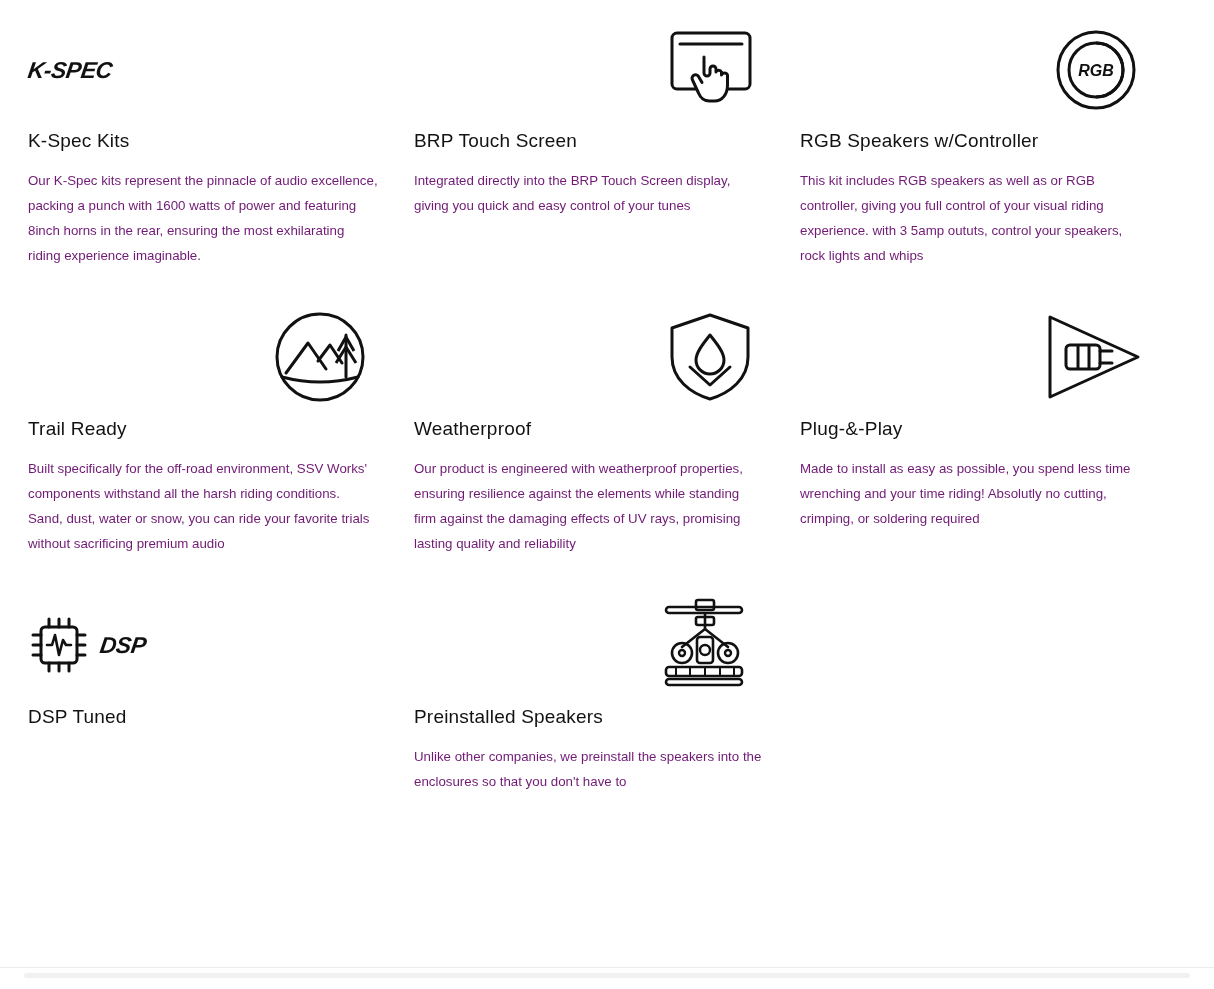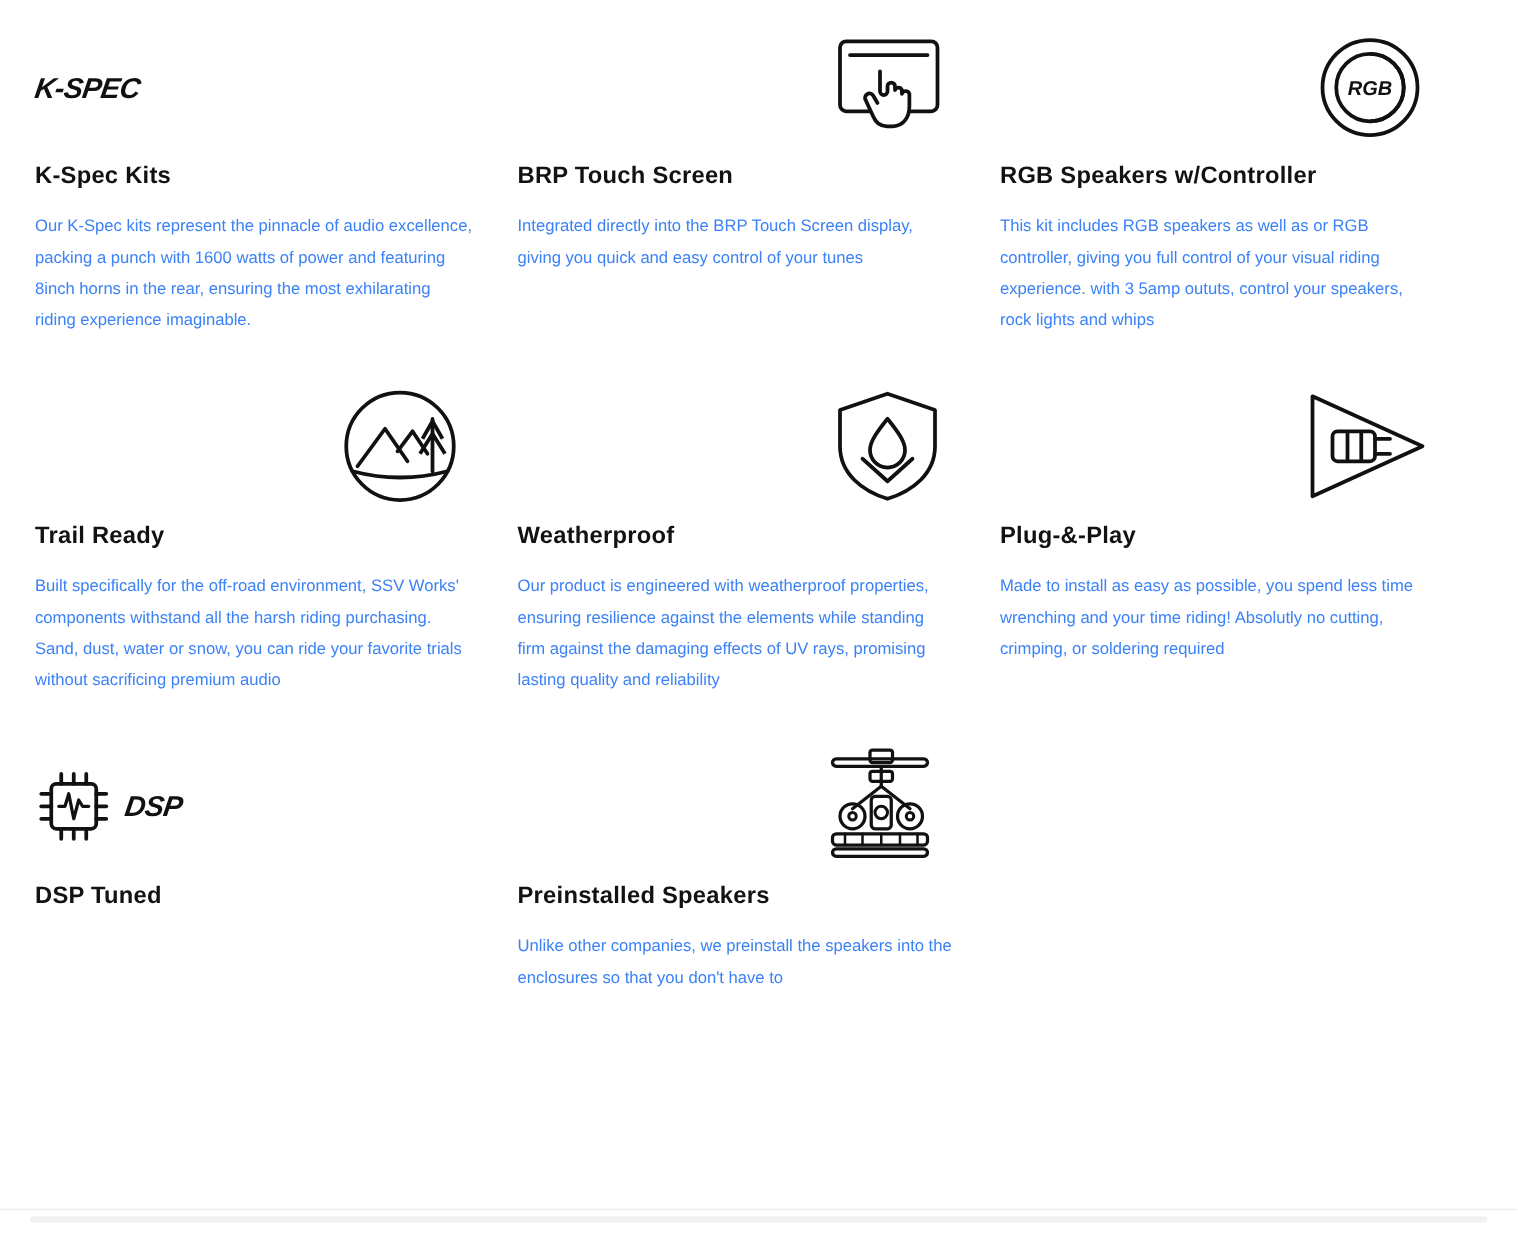--- a/index.html
+++ b/index.html
@@ -32,29 +32,29 @@
     display: flex;
     align-items: center;
     justify-content: flex-start;
   }
   .feature-icon.centered-col {
     justify-content: flex-end;
     padding-left: 48px;
   }
   .feature-title {
     font-size: 19px;
-    font-weight: bold;
+    font-weight: normal;
     letter-spacing: 0.2px;
     color: #121212;
     margin: 0 0 16px 0;
   }
   .feature-body {
     font-size: 13.3px;
     line-height: 25px;
-    color: #3b82f6;
+    color: #701a75;
     margin: 0;
     max-width: 380px;
   }
   .row-2 .feature-body { max-width: 375px; }
   .row-3 .feature-body { max-width: 382px; }
 
   
   .row-1 .feature-icon { height: 120px; }
   .row-2 .feature-icon { height: 122px; margin-top: 18px; }
   .row-3 .feature-icon { height: 122px; margin-top: 18px; }
@@ -150,21 +150,21 @@
           <path d="M12 62 L34 32 L52 58" fill="none" stroke="#111" stroke-width="3" stroke-linejoin="round" stroke-linecap="round"></path>
           <path d="M44 50 L56 34 L68 52" fill="none" stroke="#111" stroke-width="3" stroke-linejoin="round" stroke-linecap="round"></path>
           <line x1="72" y1="24" x2="72" y2="66" stroke="#111" stroke-width="3" stroke-linecap="round"></line>
           <path d="M64 40 L72 26 L80 40" fill="none" stroke="#111" stroke-width="3" stroke-linejoin="round"></path>
           <path d="M62 52 L72 36 L82 52" fill="none" stroke="#111" stroke-width="3" stroke-linejoin="round"></path>
           <path d="M8 66 Q46 76 84 66" fill="none" stroke="#111" stroke-width="3" stroke-linecap="round"></path>
         </svg>
       </span>
     </div>
     <h3 class="feature-title">Trail Ready</h3>
-    <p class="feature-body">Built specifically for the off-road environment, SSV Works' components withstand all the harsh riding purchasing. Sand, dust, water or snow, you can ride your favorite trials without sacrificing premium audio</p>
+    <p class="feature-body">Built specifically for the off-road environment, SSV Works' components withstand all the harsh riding conditions. Sand, dust, water or snow, you can ride your favorite trials without sacrificing premium audio</p>
   </div>
 
   <div class="feature row-2">
     <div class="feature-icon centered-col">
       <span>
         <svg width="104" height="92" viewBox="0 0 104 92">
           <path d="M50 4 L88 17 V46 C88 68 70 82 50 88 C30 82 12 68 12 46 V17 Z" fill="none" stroke="#111" stroke-width="3" stroke-linejoin="round"></path>
           <path d="M50 24 C42 34 36 42 36 49 a14 14 0 0 0 28 0 C64 42 58 34 50 24 Z" fill="none" stroke="#111" stroke-width="3" stroke-linejoin="round"></path>
           <path d="M30 56 L50 74 L70 56" fill="none" stroke="#111" stroke-width="3" stroke-linejoin="round" stroke-linecap="round"></path>
         </svg>

